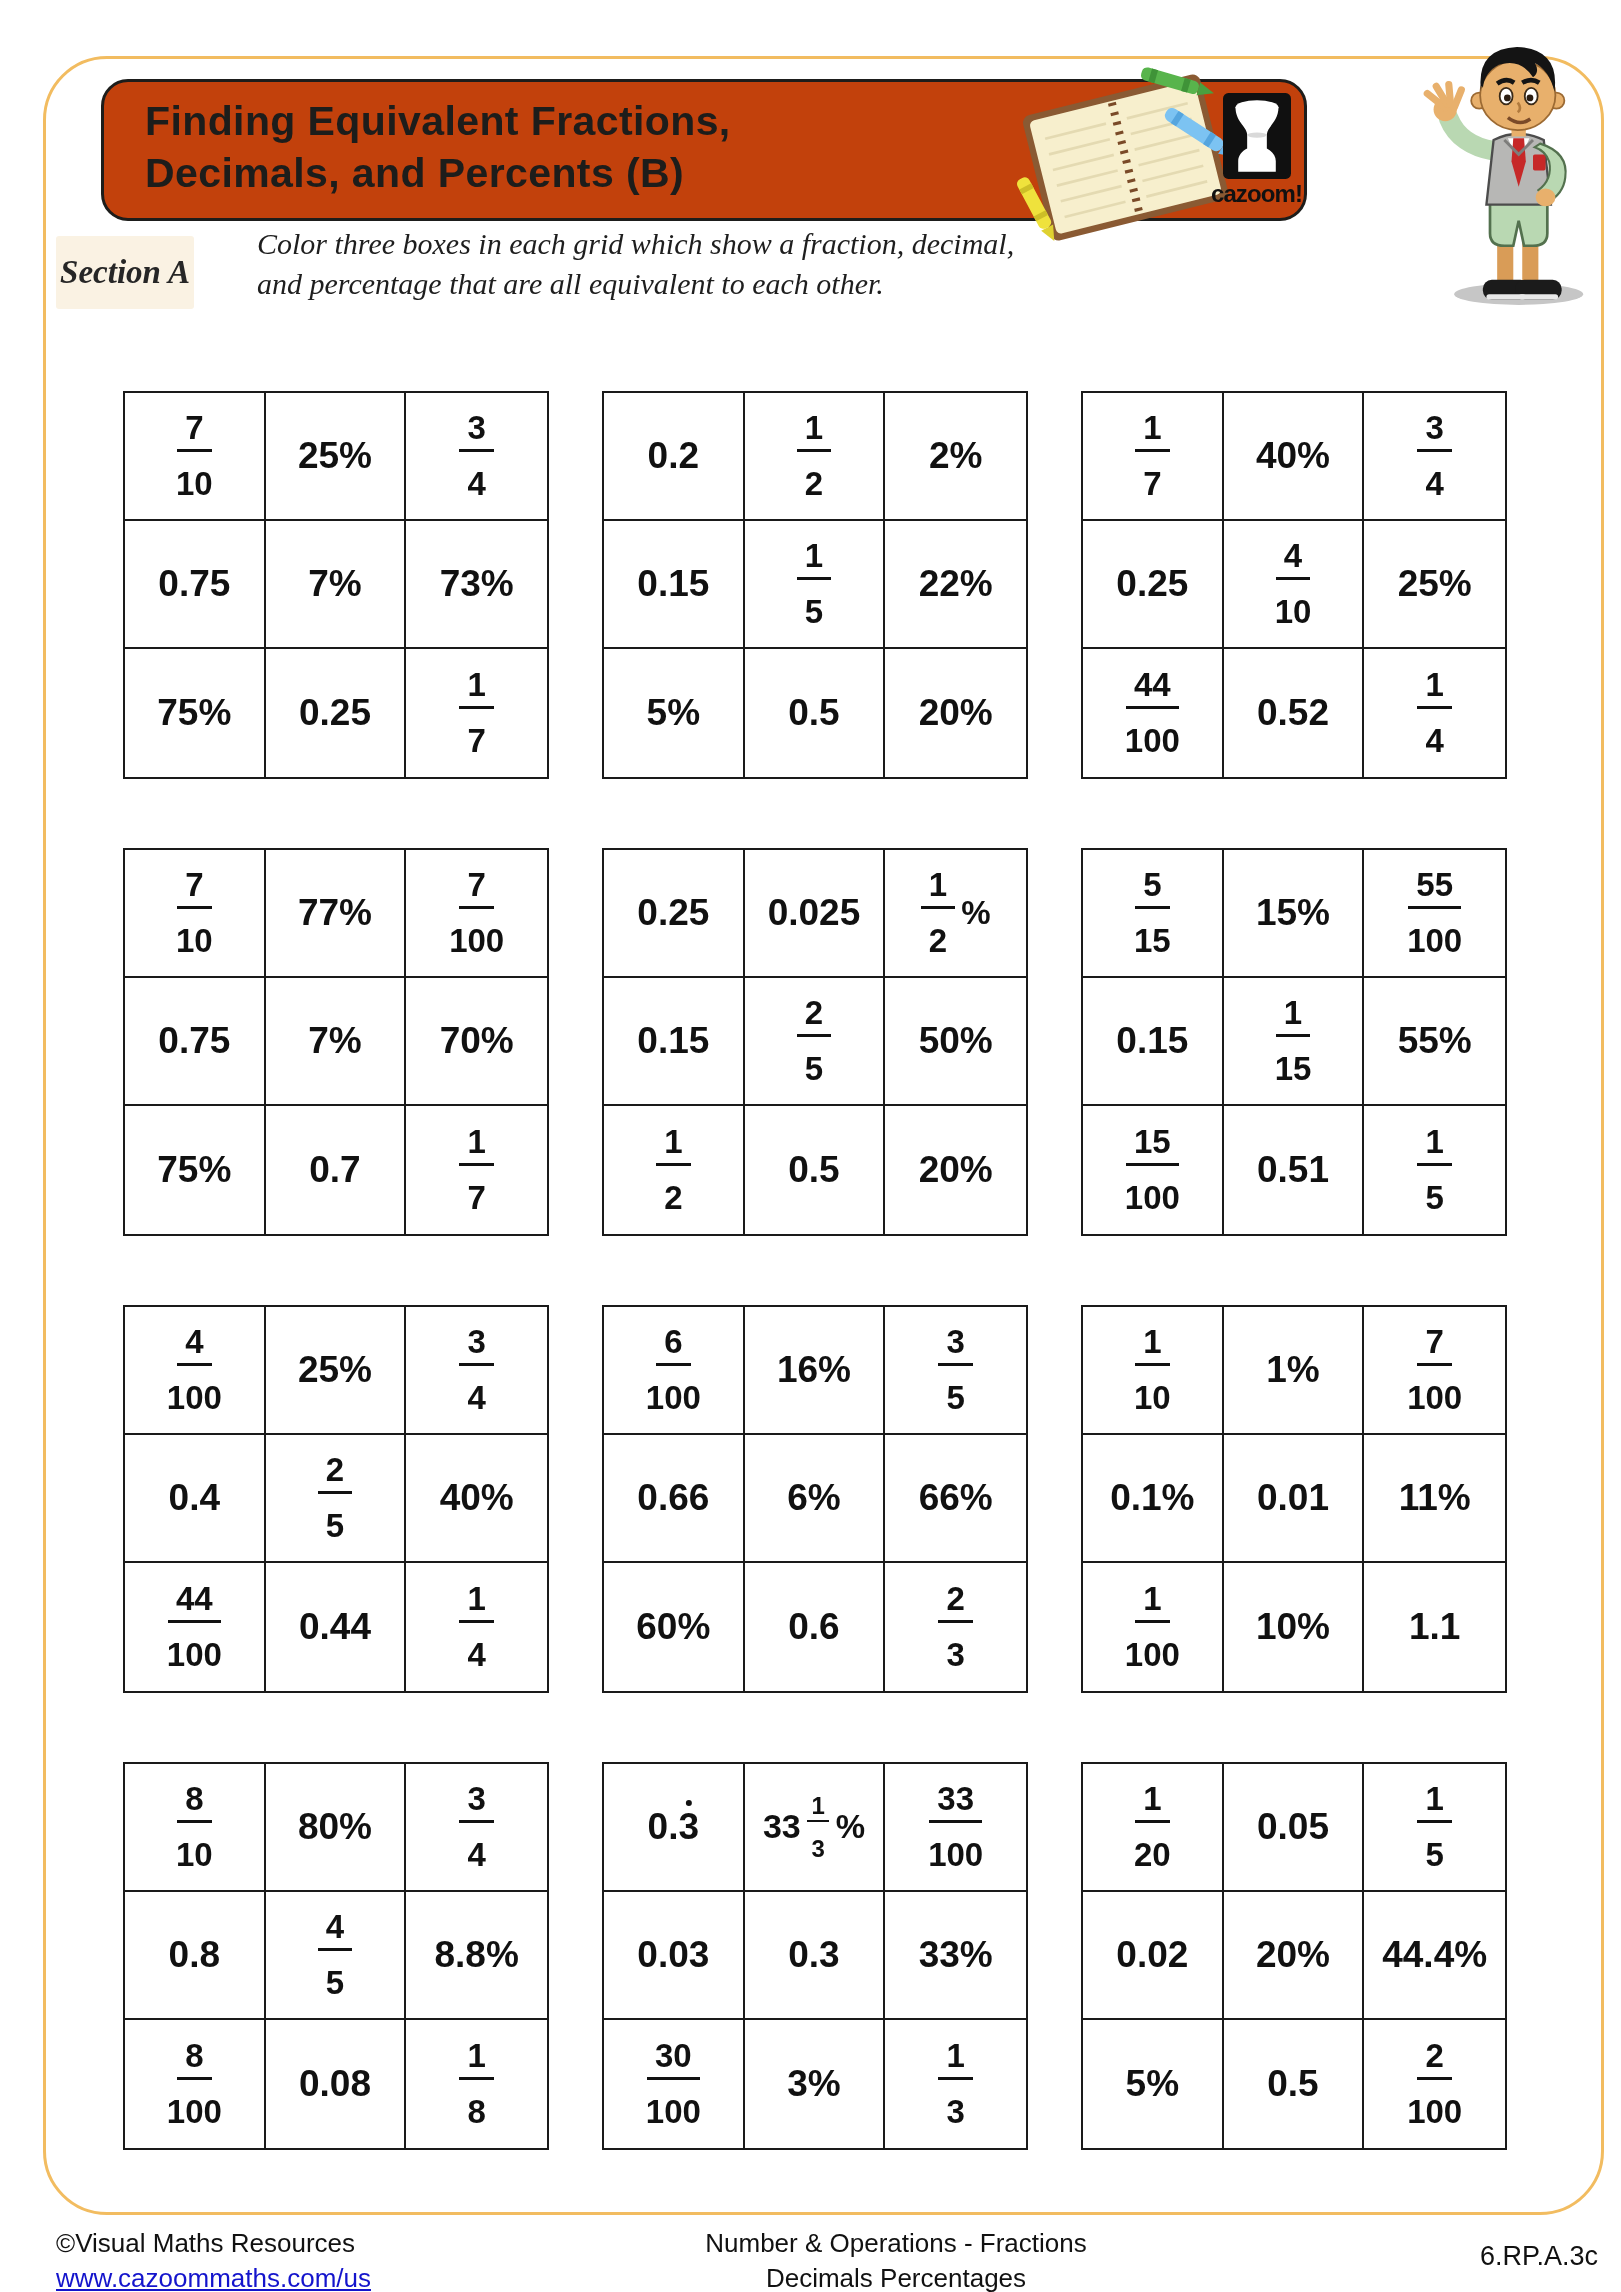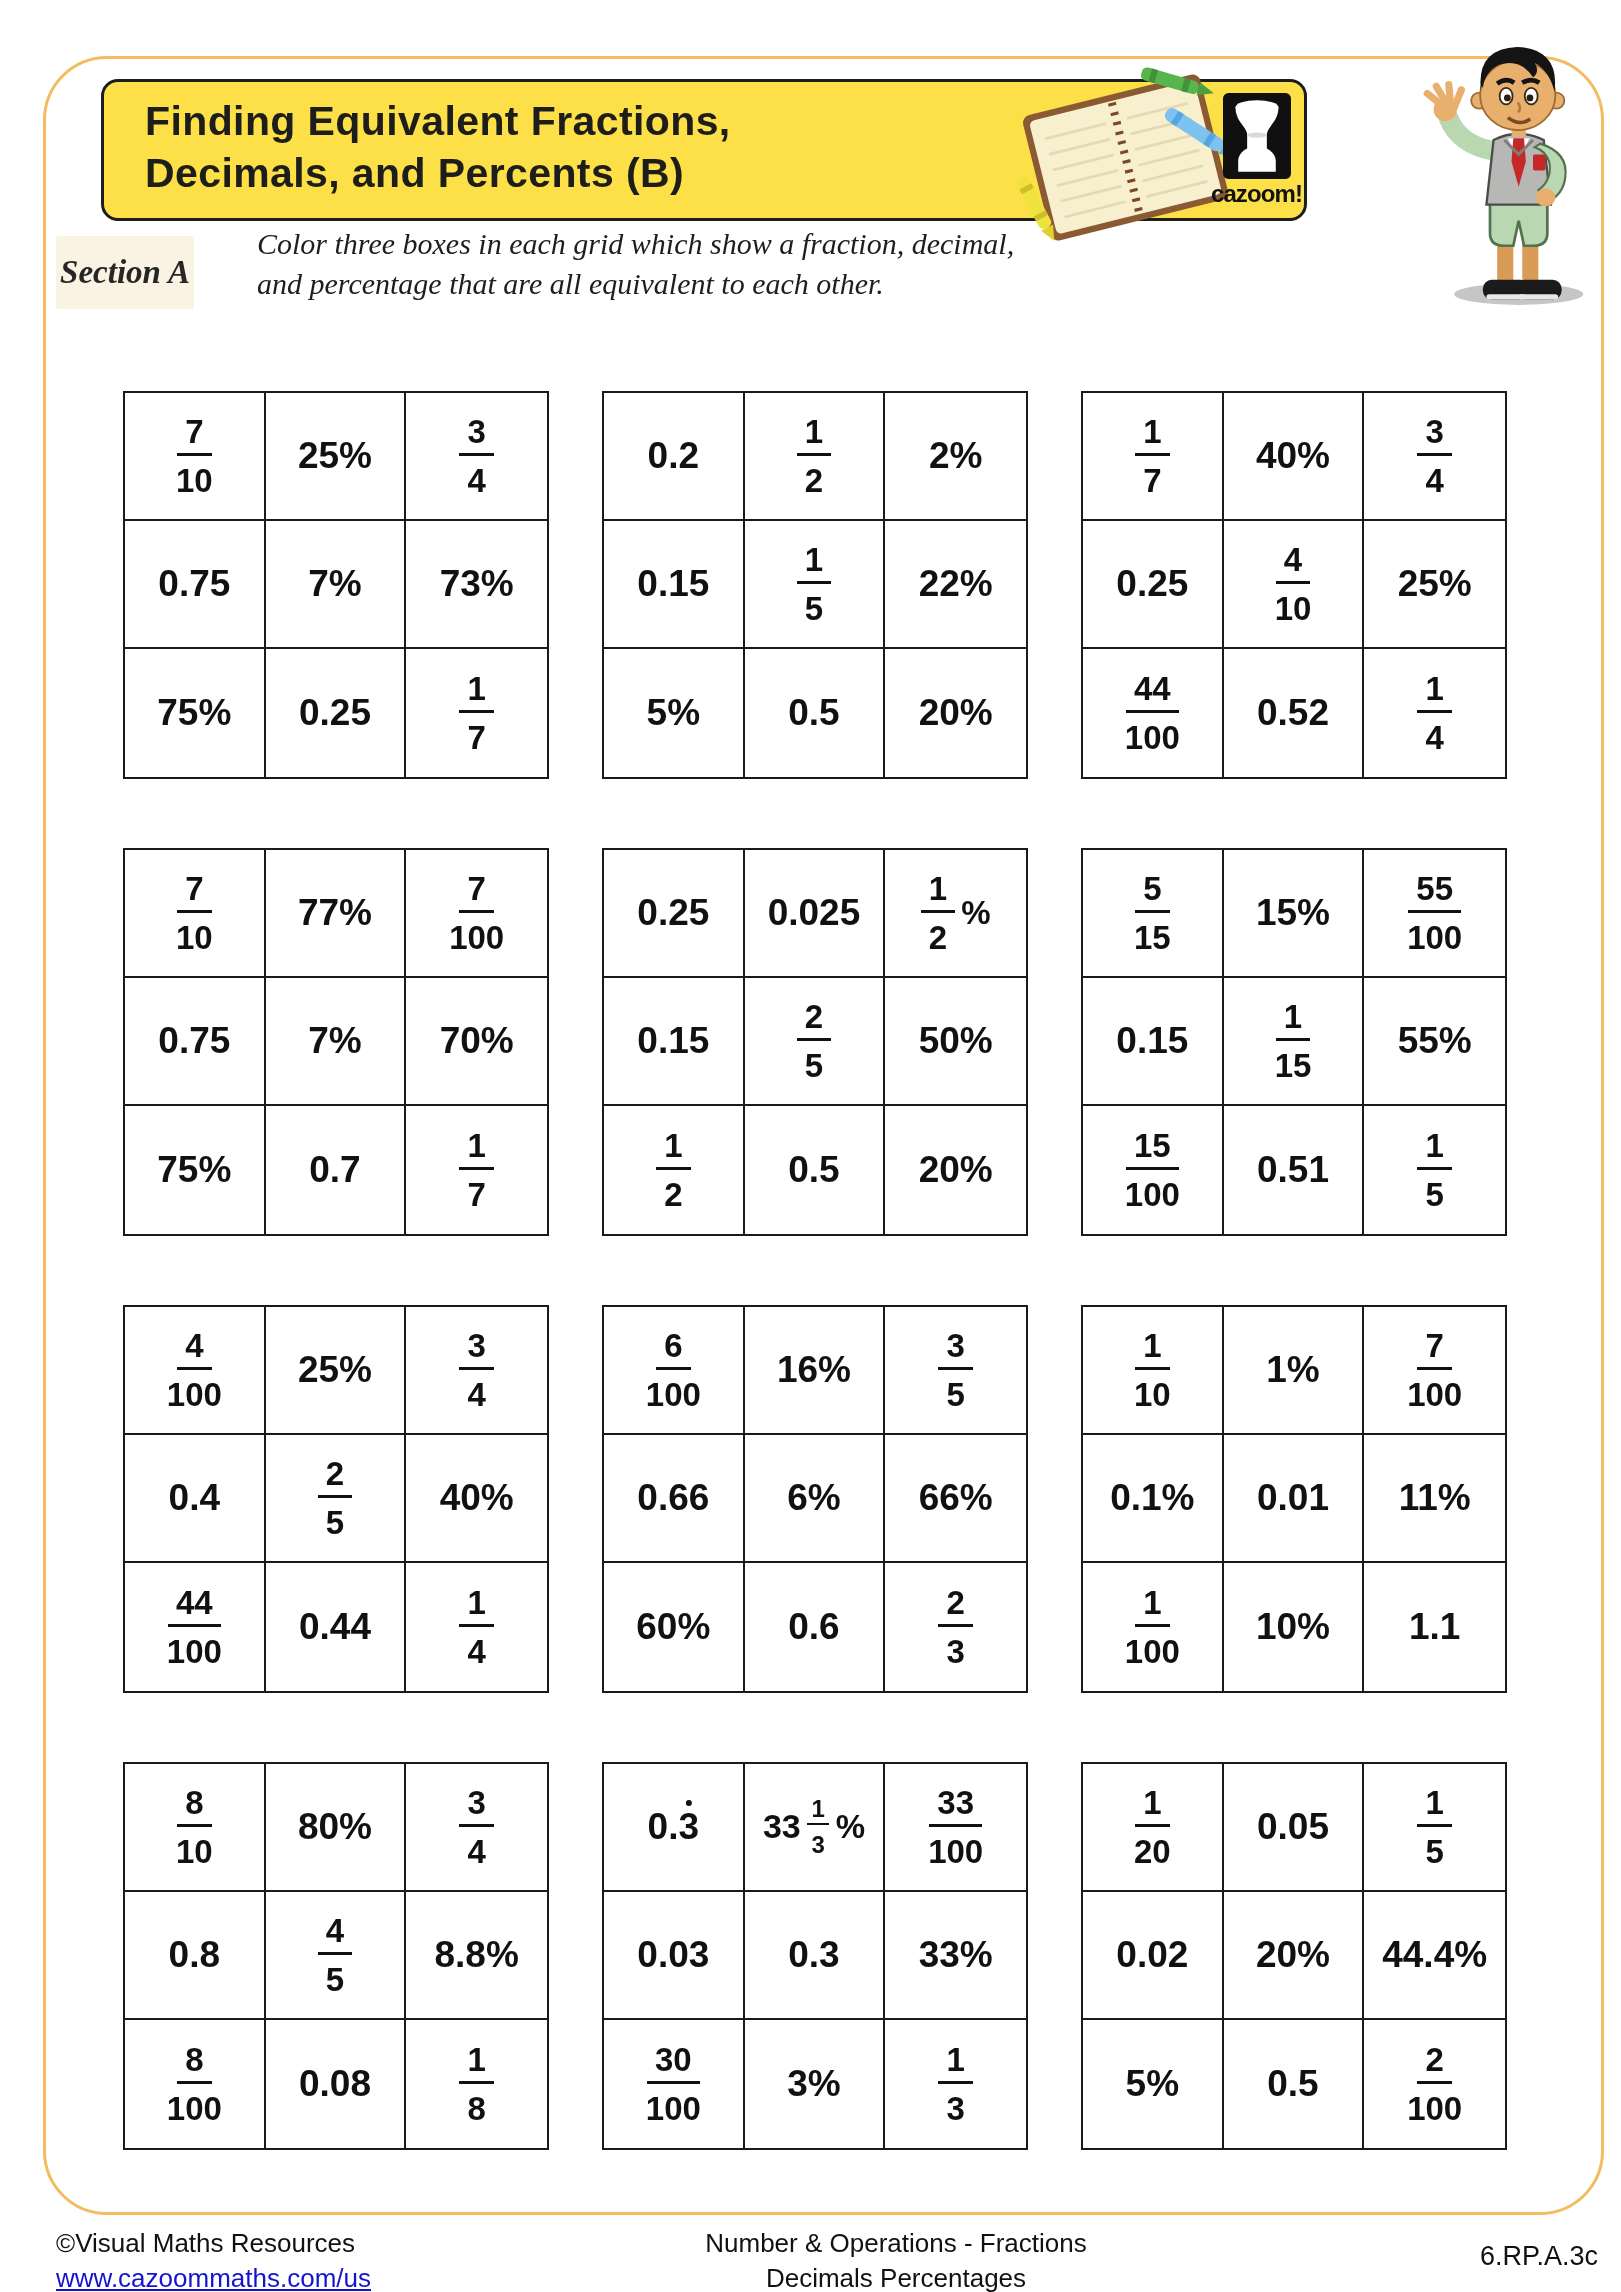--- a/index.html
+++ b/index.html
@@ -8,21 +8,21 @@
     font-family:"Liberation Sans", sans-serif;overflow:hidden;
   }
   
   .frame{
     position:absolute;left:43px;top:56px;width:1555px;height:2153px;
     border:3.6px solid #F2BC60;border-radius:64px;pointer-events:none;
   }
   
   .header-box{
     position:absolute;left:101px;top:79px;width:1200px;height:136px;
-    background:#fde047;border:3.1px solid #1d1d1b;border-radius:17px;
+    background:#c2410c;border:3.1px solid #1d1d1b;border-radius:27px;
   }
   .title{
     position:absolute;left:41px;top:12.5px;
     font-size:41px;font-weight:bold;color:#1d1d1b;line-height:1.28;
     letter-spacing:0.4px;
   }
   .header-art{position:absolute;left:896px;top:-32px;width:260px;height:206px;}
   .logo{position:absolute;left:1103px;top:10.7px;width:99px;text-align:center;}
   .logo-mark{display:inline-block;}
   .logo-text{
@@ -55,21 +55,21 @@
     color:#111;font-weight:bold;
   }
   .cell:nth-child(3n){border-right:none;}
   .cell:nth-child(n+7){border-bottom:none;}
   .cellrow{display:flex;align-items:center;gap:6.3px;}
   .val{font-size:37px;}
   .suffix{font-size:33px;}
   .whole{font-size:34px;}
   .frac{display:inline-flex;flex-direction:column;align-items:center;font-size:33px;line-height:1.08;}
   .frac .num{border-bottom:3.1px solid #111;padding:0 8px 3.6px;}
-  .frac .den{padding-top:7px;}
+  .frac .den{padding-top:14px;}
   .frac.small{font-size:24px;line-height:1.05;}
   .frac.small .num{border-bottom-width:2.7px;padding:0 4.5px 1.8px;}
   .rec{position:relative;display:inline-block;}
   .rec::after{
     content:"";position:absolute;top:-6.3px;left:50%;transform:translateX(-50%);
     width:6.3px;height:6.3px;border-radius:50%;background:#111;
   }
   
   .footer-left{position:absolute;left:56px;top:2226px;font-size:26px;color:#111;line-height:1.35;}
   .footer-link{color:#1414CC;text-decoration:underline;cursor:pointer;text-align:center;}

